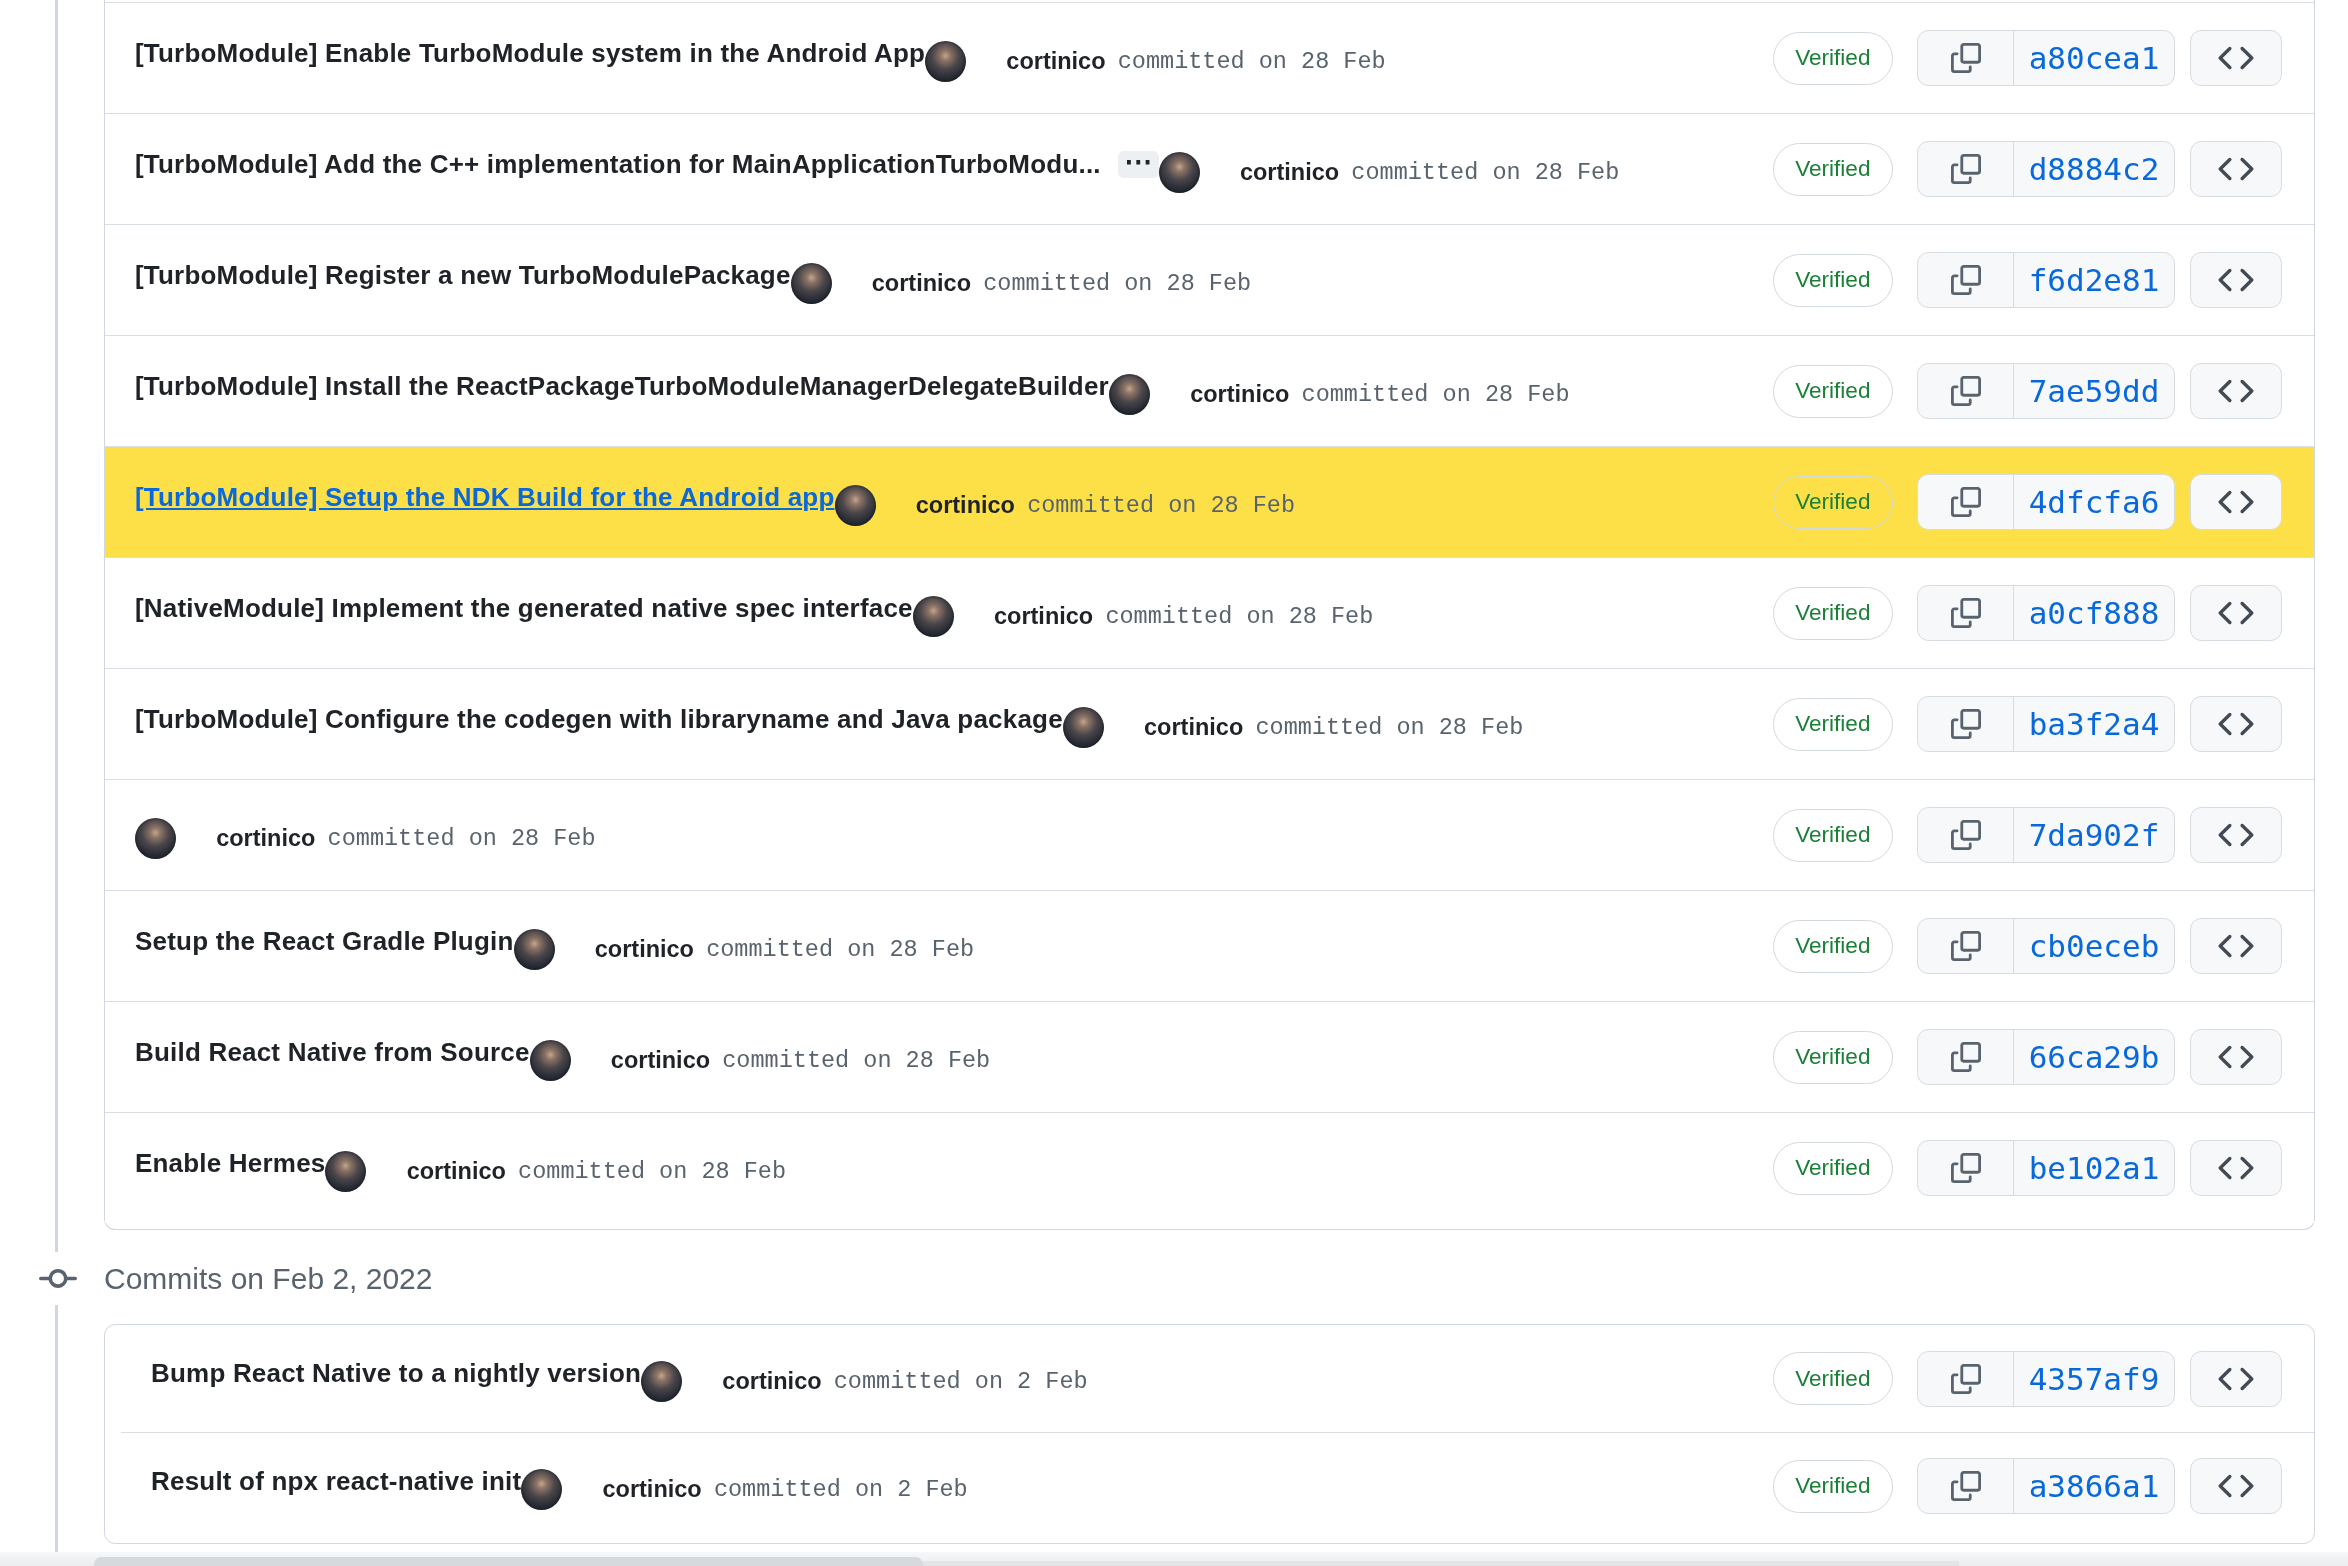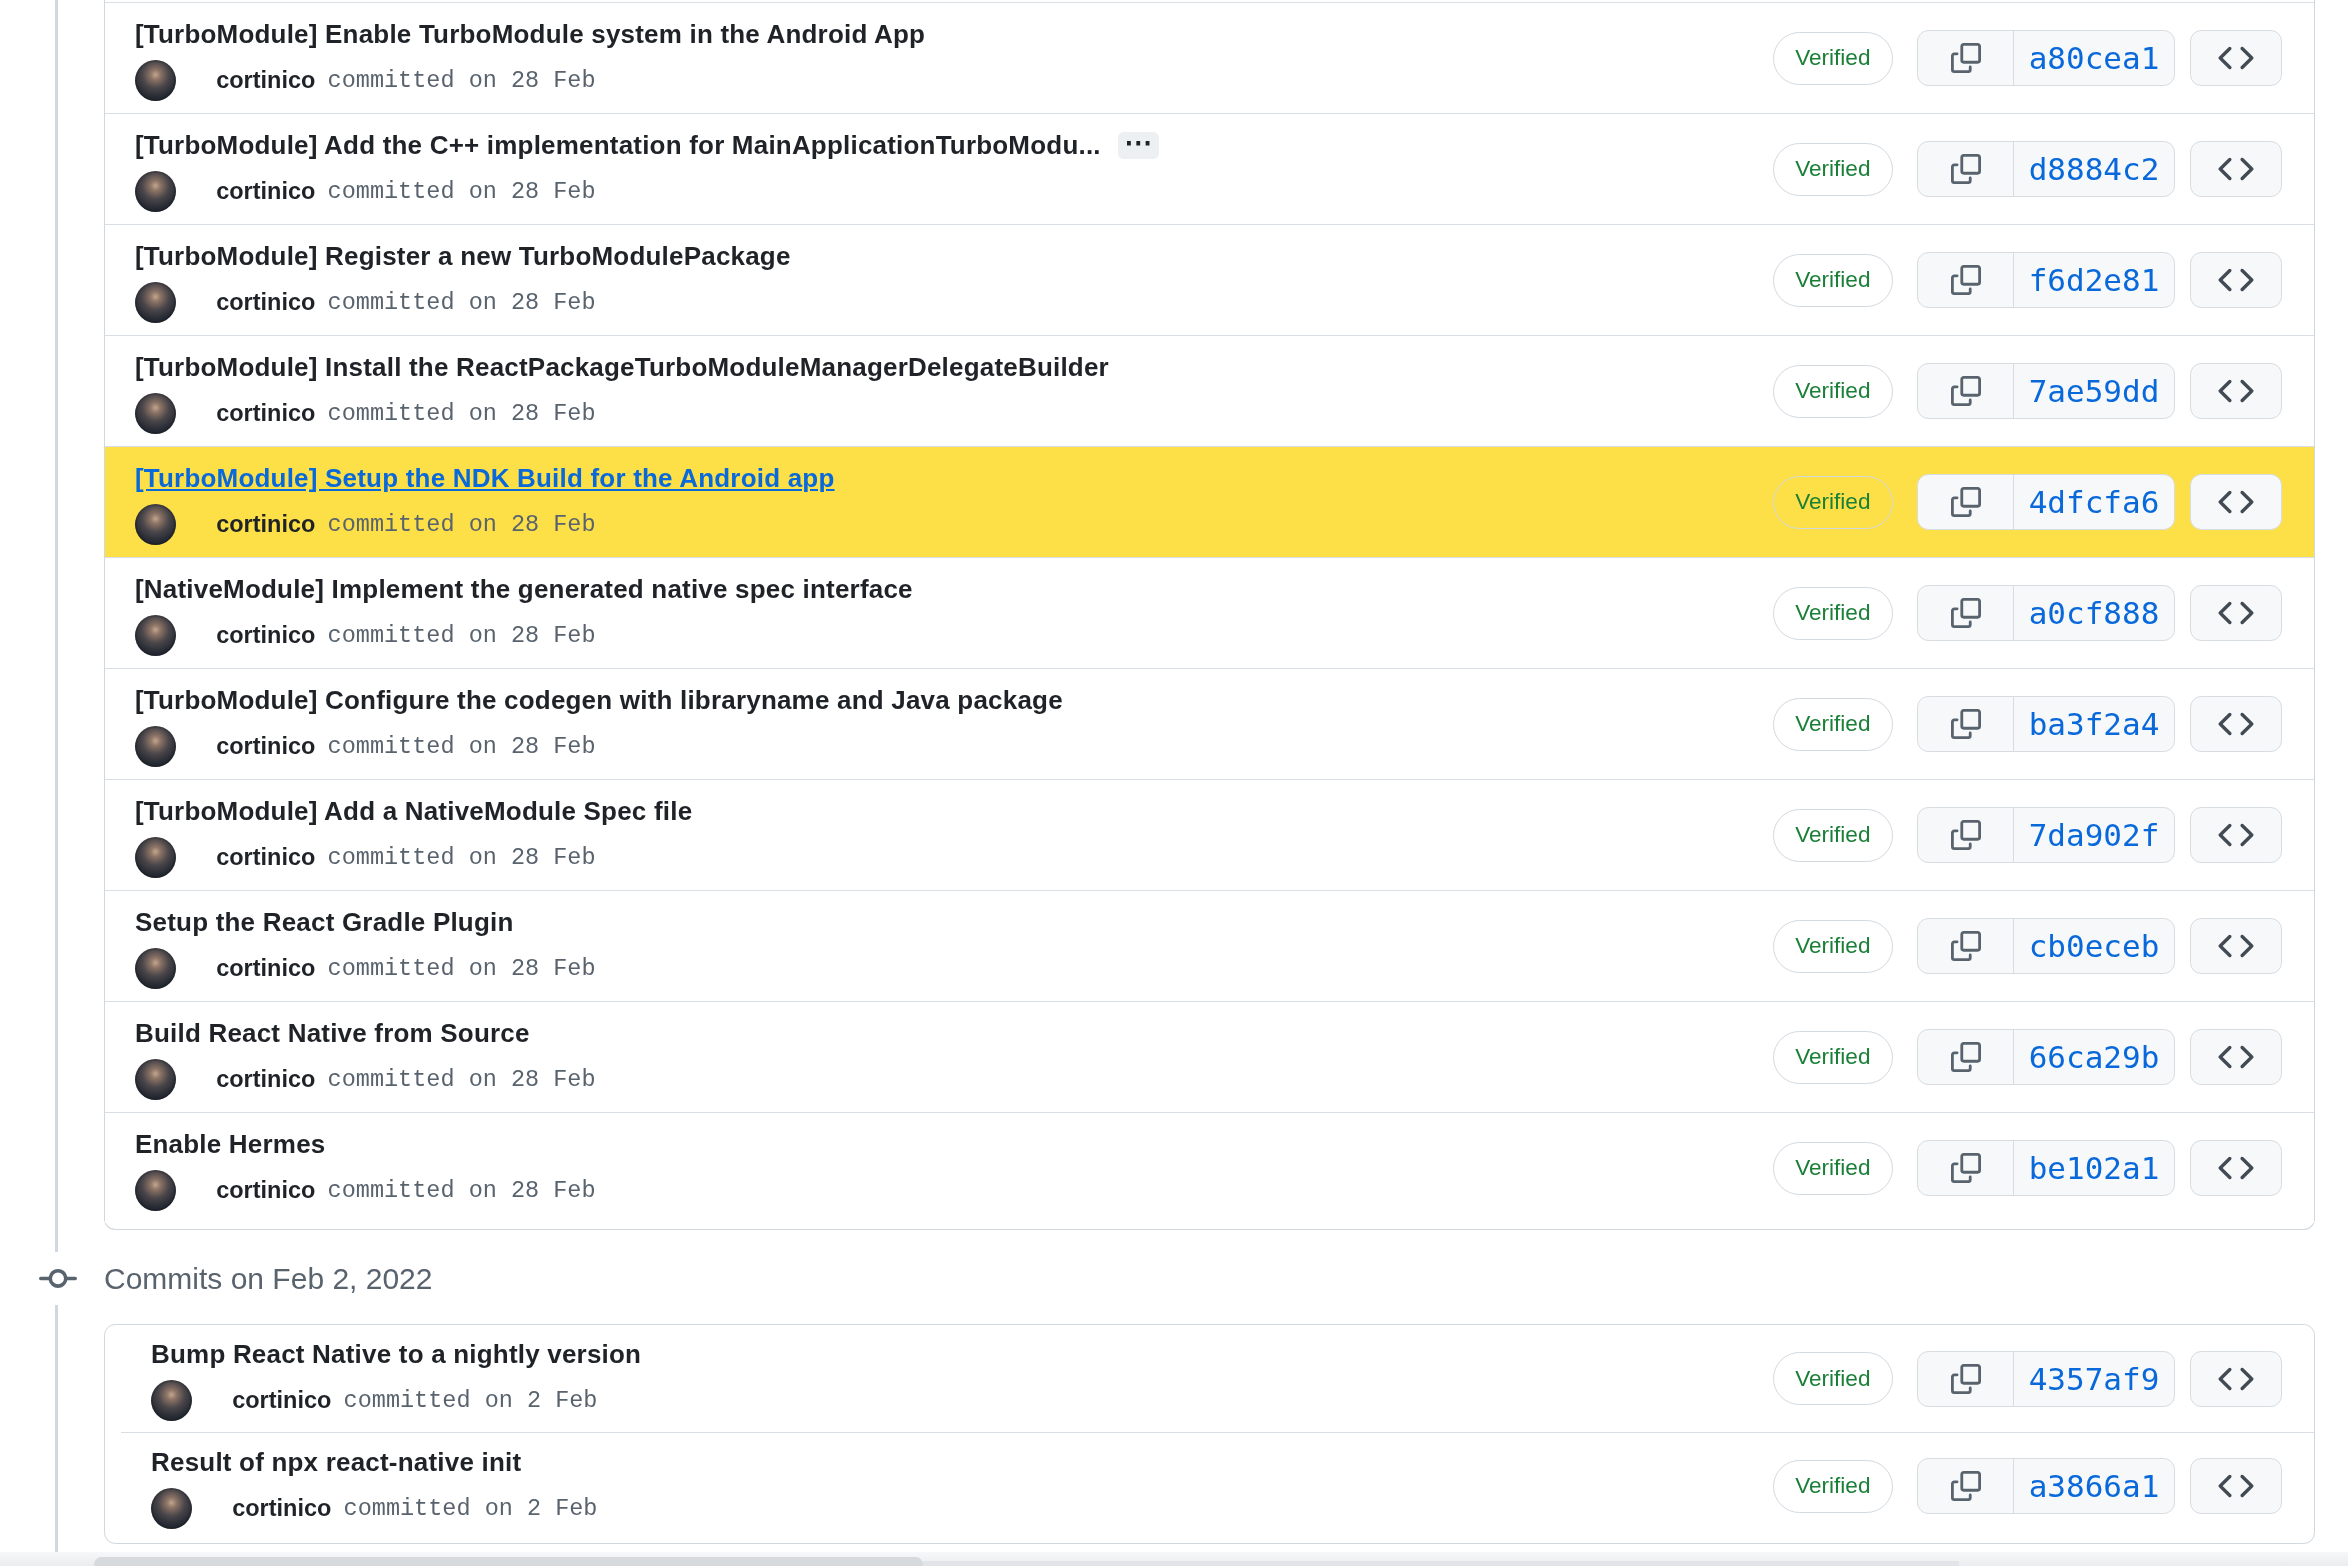--- a/index.html
+++ b/index.html
@@ -18,21 +18,21 @@
   #group-0 .top-spacer { height:21px; }
   #group-1 { top:1324px; height:220px; border-radius:11.3px;padding-left:16px; }
 
   .commit-row { height:111px; border-top:1.9px solid #d8dee4; display:flex; align-items:center;
     justify-content:space-between; padding:0 32px 0 30px; background:#ffffff; }
   #group-1 .commit-row { height:107px; }
   #group-1 .commit-row:first-child { border-top:none; border-radius:11.3px 11.3px 0 0; }
   #group-1 .commit-row:last-child { border-radius:0 0 11.3px 11.3px; }
   .commit-row.highlighted { background:#fde047; }
 
-  .commit-main { display:flex; flex-direction:column; min-width:0; }
+  .commit-main { display:flex; flex-direction:row; min-width:0; }
   .title-line { display:flex; align-items:center; height:38px; }
   .commit-title { font-size:26px; font-weight:700; color:#1f2328; text-decoration:none;
     white-space:nowrap; letter-spacing:0.2px; cursor:pointer; }
   .commit-title.is-link { color:#0969da; text-decoration:underline; }
   .ellipsis-btn { margin-left:17px; width:41px; height:27px; border:none; border-radius:5.6px;
     background:#edf0f2; color:#1f2328; font-size:28px; font-weight:700; line-height:24.5px;
     display:flex; align-items:center; justify-content:center; cursor:pointer; }
   .ellipsis-btn span { position:relative; top:-1.9px; }
 
   .author-line { display:flex; align-items:center; margin-top:6.6px; gap:12.2px; font-size:23.5px; }
@@ -313,24 +313,20 @@
         <span style="display:flex;">
           <svg width="36" height="36" viewBox="0 0 16 16" fill="#424a53" aria-hidden="true">
             <path d="m11.28 3.22 4.25 4.25a.75.75 0 0 1 0 1.06l-4.25 4.25a.749.749 0 0 1-1.275-.326.749.749 0 0 1 .215-.734L13.94 8l-3.72-3.72a.749.749 0 0 1 .326-1.275.749.749 0 0 1 .734.215Zm-6.56 0a.751.751 0 0 1 1.042.018.751.751 0 0 1 .018 1.042L2.06 8l3.72 3.72a.749.749 0 0 1-.326 1.275.749.749 0 0 1-.734-.215L.47 8.53a.75.75 0 0 1 0-1.06Z"></path>
           </svg>
         </span>
       </button>
     </div>
   </div>
     <div class="commit-row">
     <div class="commit-main">
-      <div class="title-line">
-        <a class="commit-title" href="#">[TurboModule] Add a NativeModule Spec file</a>
-
-      </div>
       <div class="author-line">
         <span class="avatar"></span>
         <span class="author-name">cortinico</span>
         <span class="commit-date">committed on 28 Feb</span>
       </div>
     </div>
     <div class="commit-actions">
       <button class="verified-badge">Verified</button>
       <div class="sha-group">
         <button class="copy-btn">

